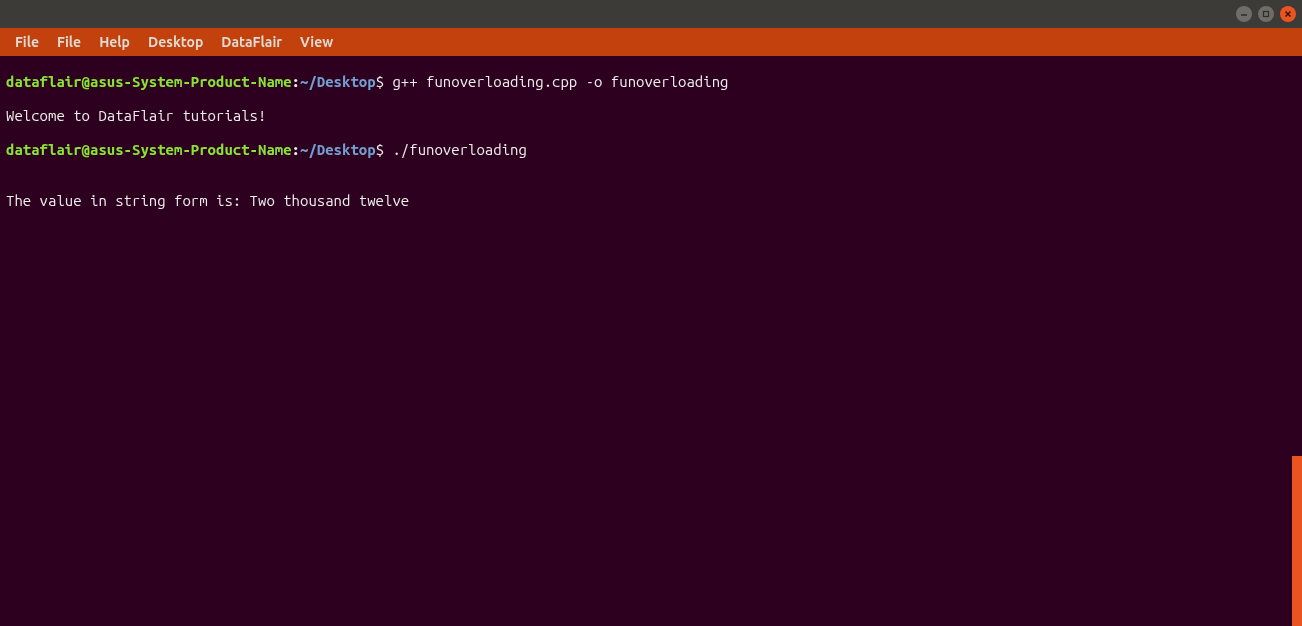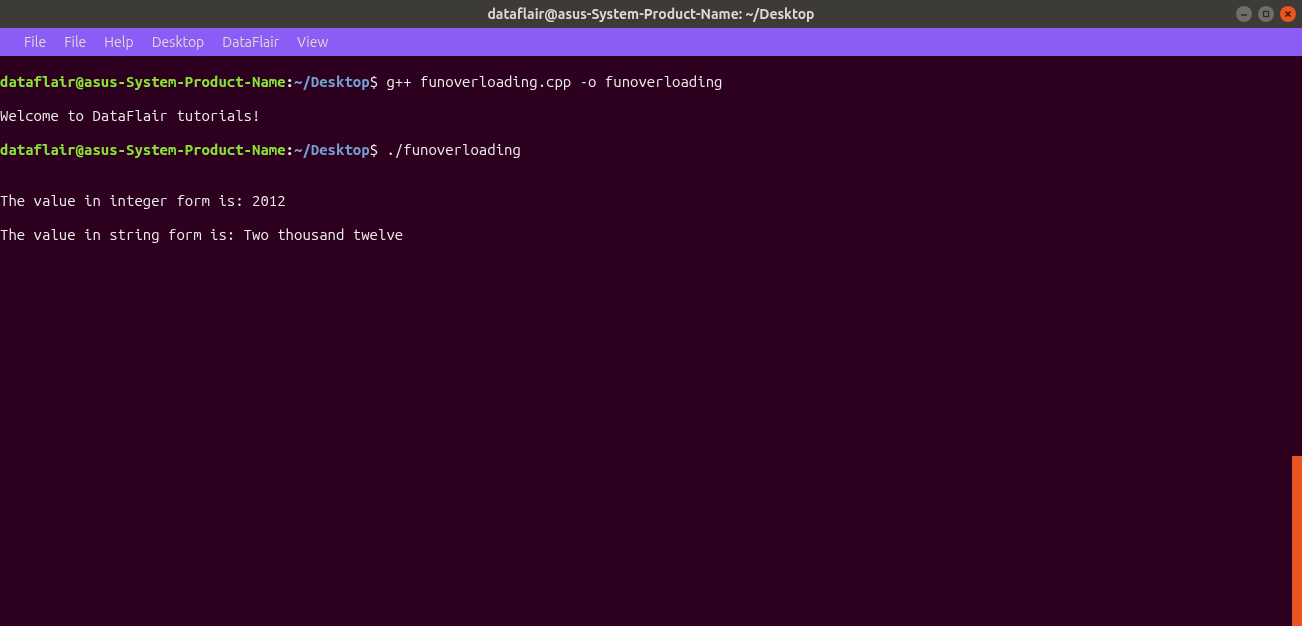--- a/index.html
+++ b/index.html
@@ -56,40 +56,41 @@
     .win-max {
       background: #6e6d68;
       color: #2e2d29;
     }
     .win-close {
       background: #e95420;
       color: #3a1404;
     }
     .menubar {
       height: 28px;
-      background: #8b5cf6;
+      background: #c2410c;
       display: flex;
       align-items: center;
-      padding: 0 16px;
+      padding: 0 7px;
       gap: 2px;
       color: #dfdbd2;
       font-size: 14px;
+      font-weight: bold;
     }
     .menu-item {
       padding: 4px 8px;
       cursor: pointer;
       user-select: none;
     }
     .terminal-body {
       background: #2c001e;
       color: #eeeeec;
       font-family: "Ubuntu Mono", "Liberation Mono", "Courier New", monospace;
       font-size: 15px;
       line-height: 17px;
-      padding: 0 0;
+      padding: 0 6px;
       height: calc(626px - 56px);
       overflow: hidden;
       white-space: pre;
       position: relative;
     }
     .term-line {
       display: block;
     }
     .prompt-user {
       color: #8ae234;
@@ -126,21 +127,20 @@
       top: 400px;
       width: 10px;
       height: 220px;
       background: #e95420;
     }
   </style>
 </head>
 <body>
 
 <div class="titlebar">
-  <span class="titlebar-title">dataflair@asus-System-Product-Name: ~/Desktop</span>
   <div class="window-controls">
     <div class="win-btn win-min">
       <svg width="8" height="8" viewBox="0 0 8 8">
           <line x1="1" y1="5" x2="7" y2="5" stroke="#2e2d29" stroke-width="1.5"></line>
         </svg>
     </div>
     <div class="win-btn win-max">
       <svg width="8" height="8" viewBox="0 0 8 8">
           <rect x="1.5" y="1.5" width="5" height="5" fill="none" stroke="#2e2d29" stroke-width="1.2"></rect>
         </svg>
@@ -161,16 +161,15 @@
   <span class="menu-item">Desktop</span>
   <span class="menu-item">DataFlair</span>
   <span class="menu-item">View</span>
 </div>
 
 <div class="terminal-body">
 <span class="term-line"><span class="prompt-user">dataflair@asus-System-Product-Name</span><span class="prompt-colon">:</span><span class="prompt-path">~</span><span class="prompt-path">/Desktop</span><span class="prompt-dollar">$</span><span class="cmd-text"> g++ funoverloading.cpp -o funoverloading</span></span>
 <span class="term-line output-text">Welcome to DataFlair tutorials!</span>
 <span class="term-line"><span class="prompt-user">dataflair@asus-System-Product-Name</span><span class="prompt-colon">:</span><span class="prompt-path">~</span><span class="prompt-path">/Desktop</span><span class="prompt-dollar">$</span><span class="cmd-text"> ./funoverloading</span></span>
 <span class="term-line output-text"></span>
-<span class="term-line output-text">The value in integer form is: 2012</span>
 <span class="term-line output-text">The value in string form is: Two thousand twelve</span>
   <div class="scroll-indicator"></div>
 </div>
 
 </body></html>

